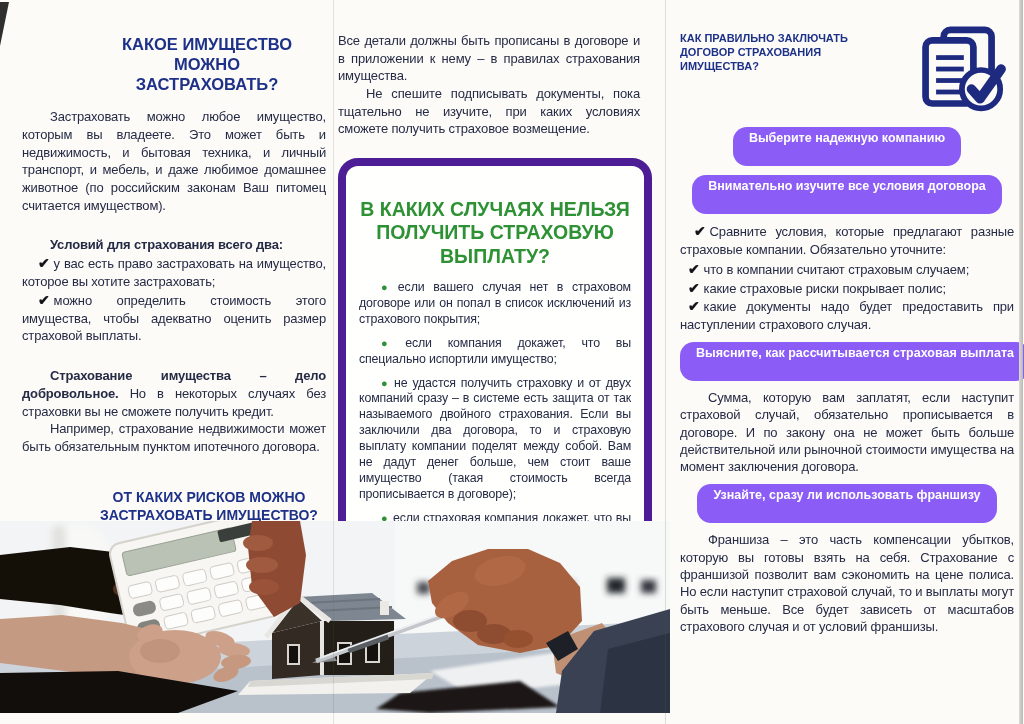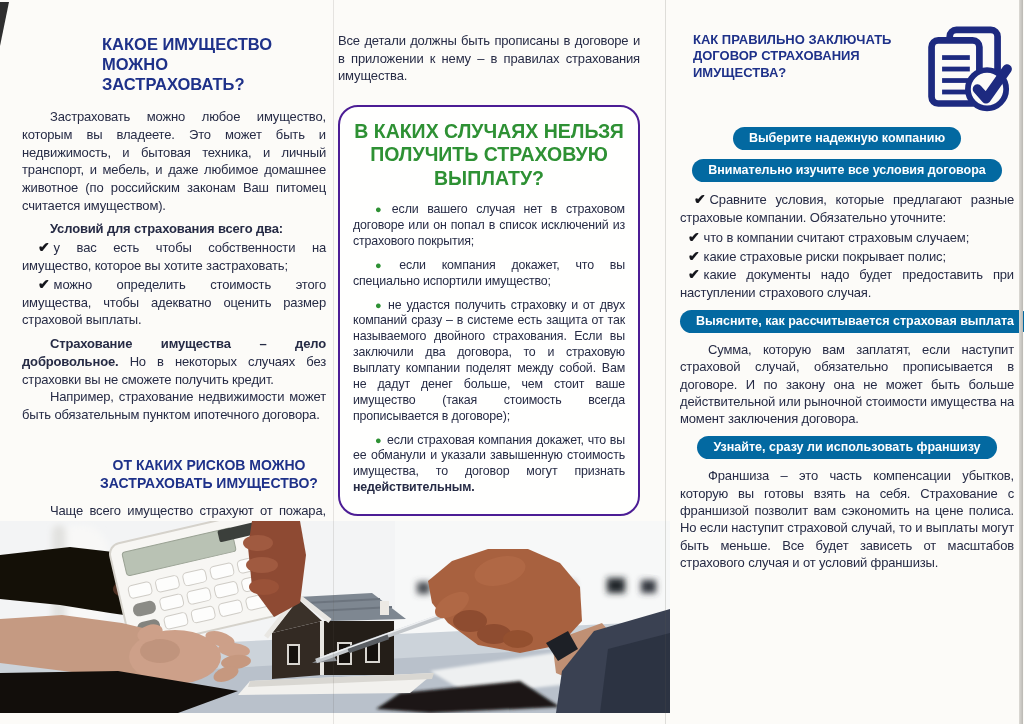--- a/index.html
+++ b/index.html
@@ -14,66 +14,67 @@
               background:linear-gradient(90deg,#dcdad5,#bab8b3);}
   .corner-tl{position:absolute;left:0;top:2px;width:9px;height:44px;background:#2f2f2f;
              clip-path:polygon(0 0,100% 0,0 100%);}
   
   .col{position:absolute;}
   .col-left{left:22px;top:28px;width:304px;}
   .col-mid{left:338px;top:32px;width:302px;}
   .col-right{left:680px;top:24px;width:334px;}
   
   .body{font-size:13px;line-height:1.36;text-align:justify;margin:0;letter-spacing:-.15px;}
-  .ind{text-indent:28px;}.mt14{margin-top:6px;}
+  .ind{text-indent:28px;}.mt14{margin-top:22px;}
   .bold{font-weight:bold;}
   .blue-title{color:#1e3189;font-weight:bold;}
-  .left-title{font-size:16.5px;line-height:1.22;width:210px;margin:6px 14px 14px auto;text-align:left;}
+  .left-title{font-size:16.5px;line-height:1.22;width:210px;margin:6px 14px 14px auto;text-align:center;}
   .risks-title{font-size:14px;line-height:1.3;width:218px;margin:32px 8px 10px auto;text-align:center;}
   .chk{font-weight:bold;color:#14151b;margin-right:4px;font-size:14px;}
   .check-item{text-indent:16px;}
   
-  .greenbox{margin-top:20px;width:272px;border:2px solid #4c1d95;border-radius:20px;
-            padding:7px 13px 10px;background:#fffffe;}
+  .greenbox{margin-top:20px;width:272px;border:8px solid #4c1d95;border-radius:20px;
+            padding:26px 13px 10px;background:#fffffe;}
   .green-title{color:#2e9134;font-weight:bold;font-size:19.5px;line-height:1.2;text-align:center;margin:6px 0 12px;}
   .gb-item{font-size:12.4px;line-height:1.28;text-align:justify;text-indent:22px;margin:0 0 8px;letter-spacing:-.15px;}
   .bullet{color:#2e9134;font-size:11px;margin-right:5px;}
   
   .right-header{display:flex;align-items:flex-start;}
-  .right-title{font-size:13px;line-height:1.25;width:222px;margin:8px 13px 0;}
+  .right-title{font-size:11px;line-height:1.25;width:222px;margin:8px 0 0;}
   .doc-icon{margin-left:10px;margin-top:2px;flex:none;}
-  .pill{background:#0369a1;color:#fff;font-weight:bold;font-size:12.5px;border-radius:14px;
-        padding:4px 16px 5px;width:fit-content;margin:9px auto 8px;white-space:nowrap;}
+  .pill{background:#8b5cf6;color:#fff;font-weight:bold;font-size:12.5px;border-radius:14px;
+        padding:4px 16px 21px;width:fit-content;margin:9px auto 8px;white-space:nowrap;}
   .rp{font-size:13px;line-height:1.33;text-align:justify;margin:0;letter-spacing:-.15px;}
   .check-line{text-indent:8px;margin:0;}
   .check-main{text-indent:14px;margin:0 0 2px;}
   
   .photo{position:absolute;left:0;top:521px;width:670px;height:192px;}
   .photo svg{display:block;}
 </style>
 </head>
 <body>
 
 <div class="page">
 
   <section class="col col-left">
     <h1 class="blue-title left-title">КАКОЕ ИМУЩЕСТВО МОЖНО ЗАСТРАХОВАТЬ?</h1>
     <p class="body ind">Застраховать можно любое имущество, которым вы владеете. Это может быть и недвижимость, и бытовая техника, и личный транспорт, и мебель, и даже любимое домашнее животное (по российским законам Ваш питомец считается имуществом).</p>
     <p class="body ind bold mt14">Условий для страхования всего два:</p>
-    <p class="body check-item"><span class="chk">✔</span><span>у вас есть чтобы собственности на имущество, которое вы хотите застраховать;</span></p>
+    <p class="body check-item"><span class="chk">✔</span><span>у вас есть право застраховать на имущество, которое вы хотите застраховать;</span></p>
     <p class="body check-item"><span class="chk">✔</span><span>можно определить стоимость этого имущества, чтобы адекватно оценить размер страховой выплаты.</span></p>
     <p class="body ind mt14"><span class="bold">Страхование имущества – дело добровольное.</span> <span>Но в некоторых случаях без страховки вы не сможете получить кредит.</span></p>
     <p class="body ind">Например, страхование недвижимости может быть обязательным пунктом ипотечного договора.</p>
     <h2 class="blue-title risks-title">ОТ КАКИХ РИСКОВ МОЖНО ЗАСТРАХОВАТЬ ИМУЩЕСТВО?</h2>
     <p class="body ind">Чаще всего имущество страхуют от пожара, затопления или кражи. Но среди страховых рисков могут быть и другие – например, стихийные бедствия, взрывы или падение летательных аппаратов.</p>
     <p class="body ind">Каждая страховая компания по-своему определяет и границы страхового случая, на это тоже нужно обратить внимание.</p>
   </section>
 
   <section class="col col-mid">
     <p class="body">Все детали должны быть прописаны в договоре и в приложении к нему – в правилах страхования имущества.</p>
+    <p class="body ind">Не спешите подписывать документы, пока тщательно не изучите, при каких условиях сможете получить страховое возмещение.</p>
     <div class="greenbox">
       <h2 class="green-title">В КАКИХ СЛУЧАЯХ НЕЛЬЗЯ ПОЛУЧИТЬ СТРАХОВУЮ ВЫПЛАТУ?</h2>
       <p class="gb-item"><span class="bullet">●</span><span>если вашего случая нет в страховом договоре или он попал в список исключений из страхового покрытия;</span></p>
       <p class="gb-item"><span class="bullet">●</span><span>если компания докажет, что вы специально испортили имущество;</span></p>
       <p class="gb-item"><span class="bullet">●</span><span>не удастся получить страховку и от двух компаний сразу – в системе есть защита от так называемого двойного страхования. Если вы заключили два договора, то и страховую выплату компании поделят между собой. Вам не дадут денег больше, чем стоит ваше имущество (такая стоимость всегда прописывается в договоре);</span></p>
       <p class="gb-item"><span class="bullet">●</span><span>если страховая компания докажет, что вы ее обманули и указали завышенную стоимость имущества, то договор могут признать </span><span class="bold">недействительным.</span></p>
     </div>
   </section>
 
   <section class="col col-right">

